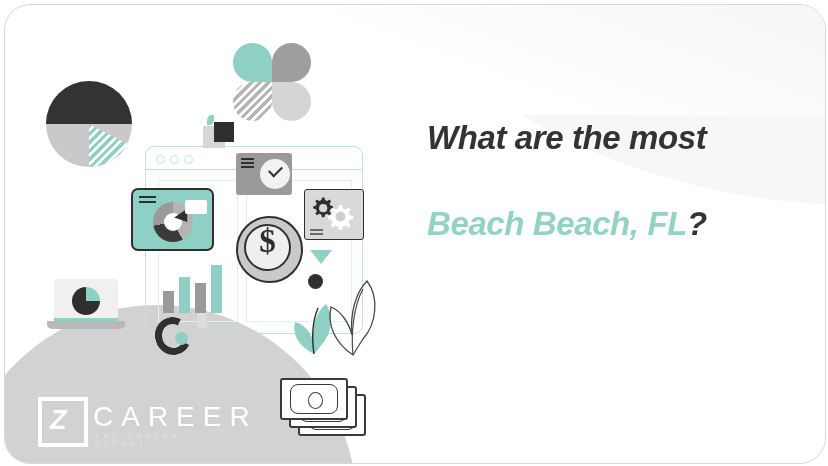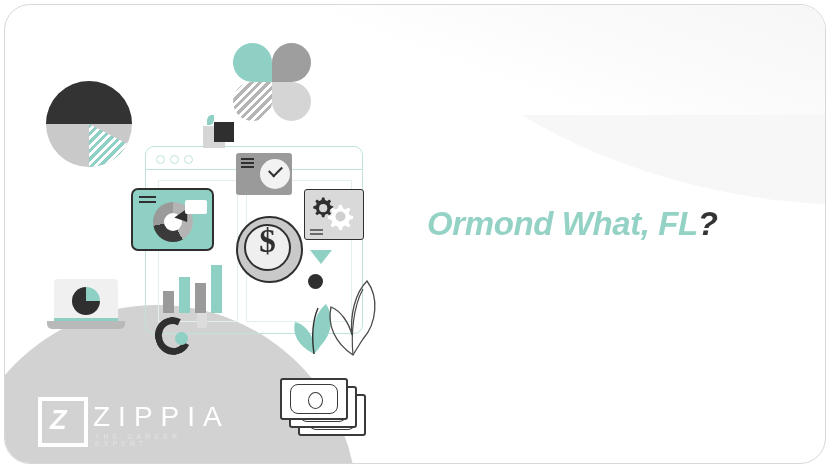--- a/index.html
+++ b/index.html
@@ -272,26 +272,26 @@
       <div class="ov"></div>
         <div class="ci"></div>
     </div>
     <div class="bill" style="left:0;top:0;">
       <div class="ov"></div>
         <div class="ci"></div>
     </div>
   </div>
 
   <div class="headline">
+    <span>What are the most</span><br>
     <br>
-    <br>
-    <span class="loc">Ormond What, FL</span><span class="qm">?</span>
+    <span class="loc">Beach Beach, FL</span><span class="qm">?</span>
   </div>
 
   <div class="logo">
     <div class="logoMark">
       <div class="zz">Z</div>
     </div>
-    <div class="logoText">ZIPPIA</div>
+    <div class="logoText">CAREER</div>
     <div class="logoTag">THE CAREER EXPERT</div>
   </div>
 
 </div>
 
 </body></html>

